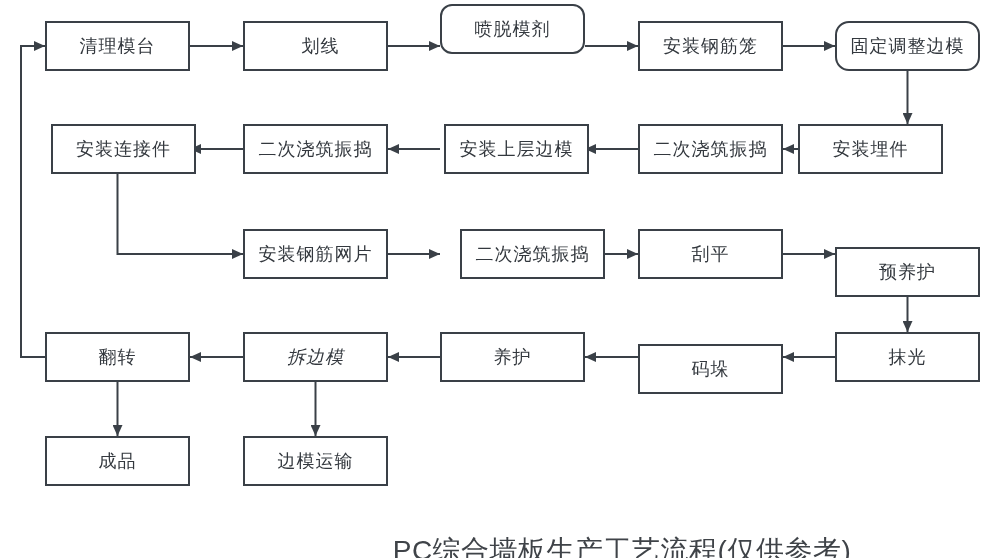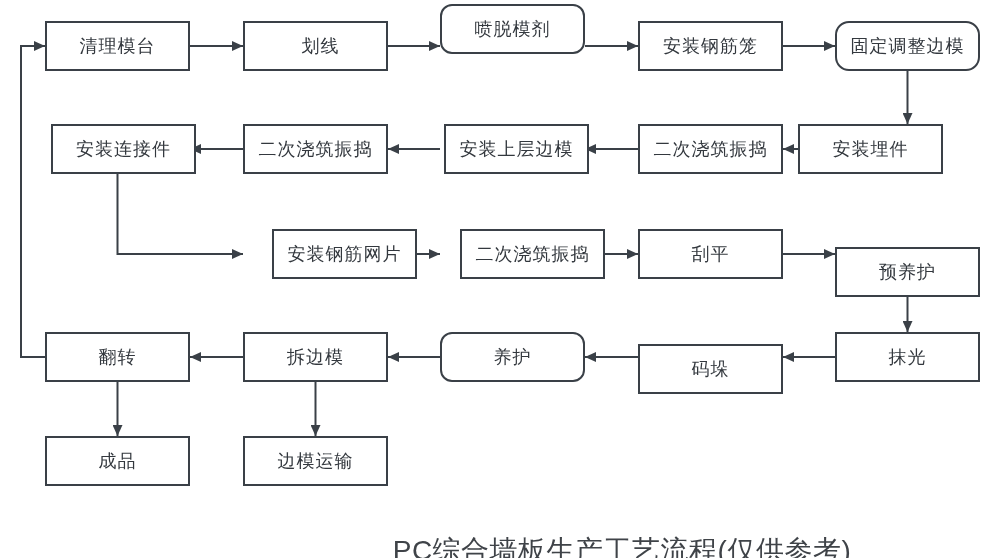--- a/index.html
+++ b/index.html
@@ -98,39 +98,39 @@
       </div>
       <div class="node" style="left: 444px; top: 124px;">
         <span>安装上层边模</span>
       </div>
       <div class="node" style="left: 638px; top: 124px;">
         <span>二次浇筑振捣</span>
       </div>
       <div class="node" style="left: 798px; top: 124px;">
         <span>安装埋件</span>
       </div>
-      <div class="node" style="left: 243px; top: 229px; margin-left: 29px;">
+      <div class="node" style="left: 243px; top: 229px;">
         <span>安装钢筋网片</span>
       </div>
       <div class="node" style="left: 440px; top: 229px; margin-left: 20px;">
         <span>二次浇筑振捣</span>
       </div>
       <div class="node" style="left: 638px; top: 229px;">
         <span>刮平</span>
       </div>
       <div class="node" style="left: 835px; top: 229px; margin-top: 18px;">
         <span>预养护</span>
       </div>
       <div class="node" style="left: 45px; top: 332px;">
         <span>翻转</span>
       </div>
-      <div class="node" style="left: 243px; top: 332px;">
+      <div class="node" style="left: 243px; top: 332px; font-style: italic;">
         <span>拆边模</span>
       </div>
-      <div class="node" style="left: 440px; top: 332px; border-radius: 12px;">
+      <div class="node" style="left: 440px; top: 332px;">
         <span>养护</span>
       </div>
       <div class="node" style="left: 638px; top: 344px;">
         <span>码垛</span>
       </div>
       <div class="node" style="left: 835px; top: 332px;">
         <span>抹光</span>
       </div>
       <div class="node" style="left: 45px; top: 436px;">
         <span>成品</span>

